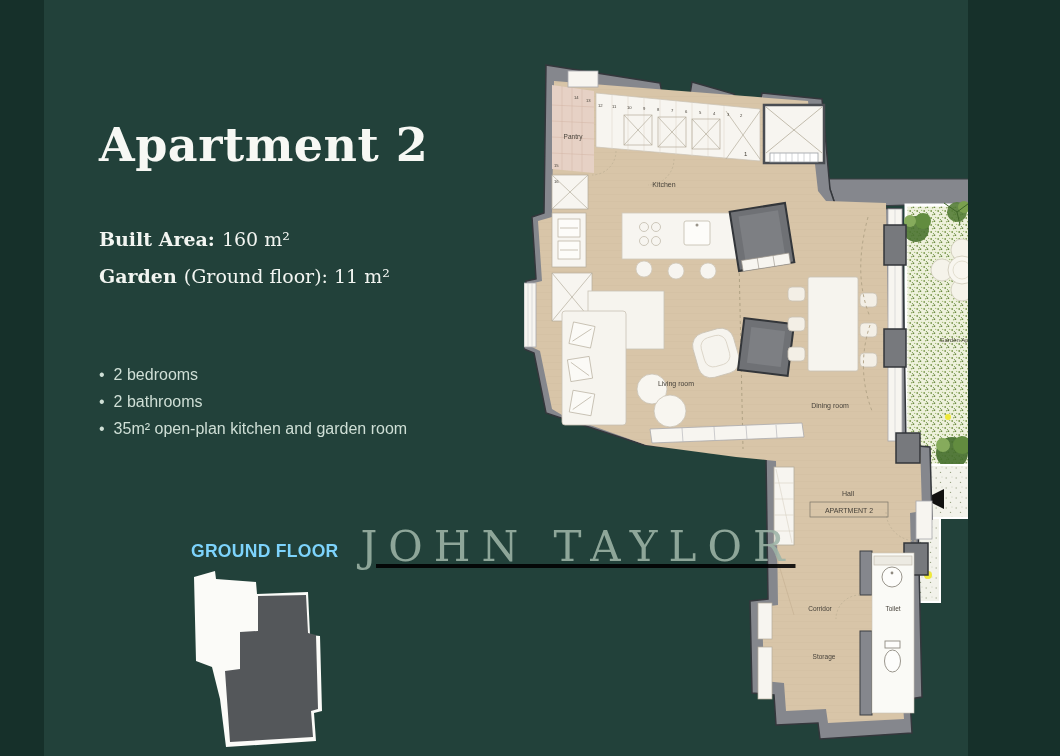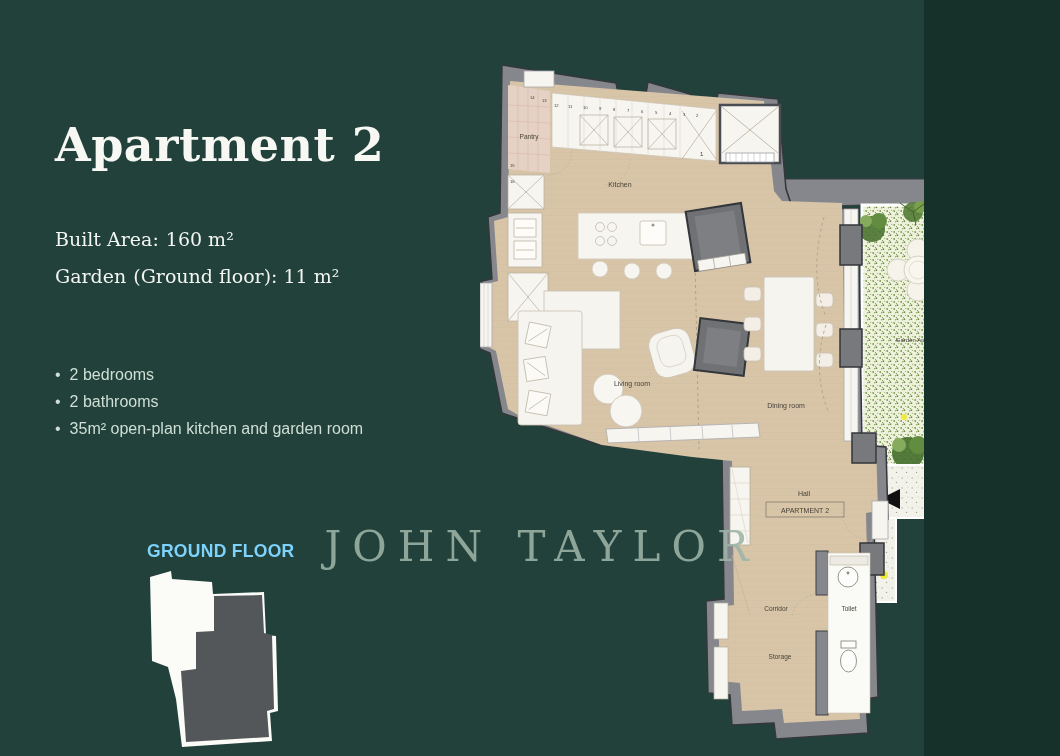--- a/index.html
+++ b/index.html
@@ -1,33 +1,33 @@
 <!DOCTYPE html>
 <html><head>
 <meta charset="utf-8">
 <style>
   html,body{margin:0;padding:0;background:#16302a;}
   .stage{position:relative;width:924px;height:756px;background:#22413a;overflow:hidden;
-         font-family:"Liberation Sans",sans-serif;}
+         font-family:"Liberation Sans",sans-serif;margin-left:44px;}
   
   .title{position:absolute;left:55px;top:118px;font-family:"DejaVu Serif","Liberation Serif",serif;
          font-weight:700;font-size:46px;color:#f7f8f4;letter-spacing:.5px;}
   .details{position:absolute;left:55px;top:228px;color:#f2f5f1;
            font-family:"DejaVu Serif","Liberation Serif",serif;font-size:19px;}
   .detail{margin-bottom:15px;white-space:nowrap;}
-  .detail b{font-weight:400;margin-right:7px;}
+  .detail b{font-weight:700;margin-right:7px;}
   .features{position:absolute;left:55px;top:366px;color:#cfdfd6;font-size:16px;}
   .feature{margin-bottom:9px;white-space:nowrap;}
   .feature::before{content:"•";margin-right:9px;color:#cfdfd6;}
   .floor-label{position:absolute;left:147px;top:541px;color:#7dd3fc;font-weight:700;
                font-size:17.5px;letter-spacing:.3px;}
   .silhouette{position:absolute;left:143px;top:569px;}
   
-  .watermark{position:absolute;left:312px;top:522px;width:460px;text-align:center;z-index:3;
-             pointer-events:none;}
+  .watermark{position:absolute;left:304px;top:522px;width:460px;text-align:center;z-index:3;
+             pointer-events:none;text-decoration:underline;}
   .wm-brand{font-family:"DejaVu Serif","Liberation Serif",serif;font-size:42px;letter-spacing:11px;
             color:#9db4a7;opacity:.88;white-space:nowrap;}
   .wm-tag{margin-top:12px;font-size:13px;letter-spacing:5px;color:#8ba295;opacity:.85;
           white-space:nowrap;}
   
   .plan{position:absolute;left:480px;top:55px;z-index:1;}
   .plan text{font-family:"Liberation Sans",sans-serif;fill:#47423a;}
   .room-label{font-size:7px;}
   .small-label{font-size:6.5px;}
   .garden-label{font-size:6px;fill:#55604a;}

